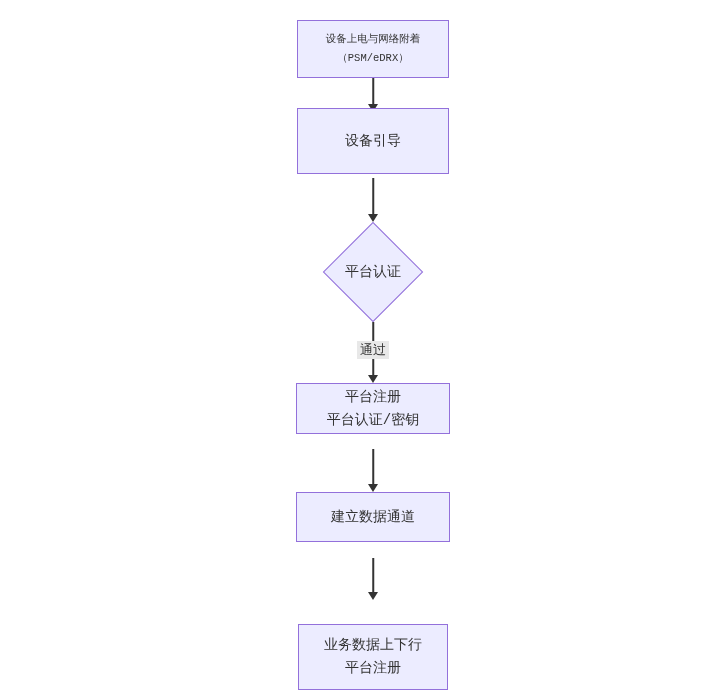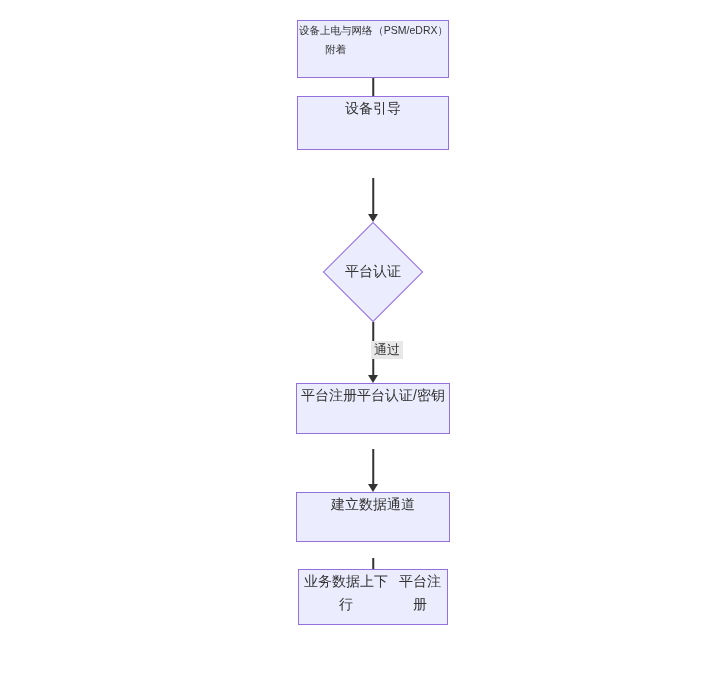--- a/index.html
+++ b/index.html
@@ -22,34 +22,35 @@
     overflow: hidden;
   }
 
   
   .node {
     position: absolute;
     background: var(--node-fill);
     border: 1px solid var(--node-border);
     color: var(--text);
     display: flex;
-    flex-direction: row;
-    align-items: flex-start;
+    flex-direction: column;
+    align-items: center;
     justify-content: center;
     text-align: center;
     font-size: 14px;
     line-height: 23px;
+    font-family: Liberation Mono, monospace;
   }
   .node.small-text { font-size: 10.5px; line-height: 19px; }
 
   .n-power    { left: 297px; top: 20px;  width: 152px; height: 58px; }
-  .n-boot     { left: 297px; top: 96px; width: 152px; height: 54px; }
+  .n-boot     { left: 297px; top: 108px; width: 152px; height: 66px; }
   .n-register { left: 296px; top: 383px; width: 154px; height: 51px; }
   .n-channel  { left: 296px; top: 492px; width: 154px; height: 50px; }
-  .n-business { left: 298px; top: 569px; width: 150px; height: 56px; }
+  .n-business { left: 298px; top: 624px; width: 150px; height: 66px; }
 
   
   .diamond {
     position: absolute;
     left: 323px; top: 222px;
     width: 100px; height: 100px; text-align: center;
   }
   .diamond .shape {
     position: absolute;
     left: 50%; top: 50%;
@@ -107,21 +108,20 @@
     position: absolute;
     left: 373px;
     top: 341px;
     transform: translateX(-50%);
     background: var(--edge-label-bg);
     color: var(--text);
     font-size: 13px;
     line-height: 16px;
     padding: 1px 3px;
     white-space: nowrap;
-    margin-left: 14px;
   }
 </style>
 </head>
 <body>
 
 <div class="canvas">
 
   <div class="node small-text n-power">
     <span>设备上电与网络附着</span>
     <span>（PSM/eDRX）</span>

